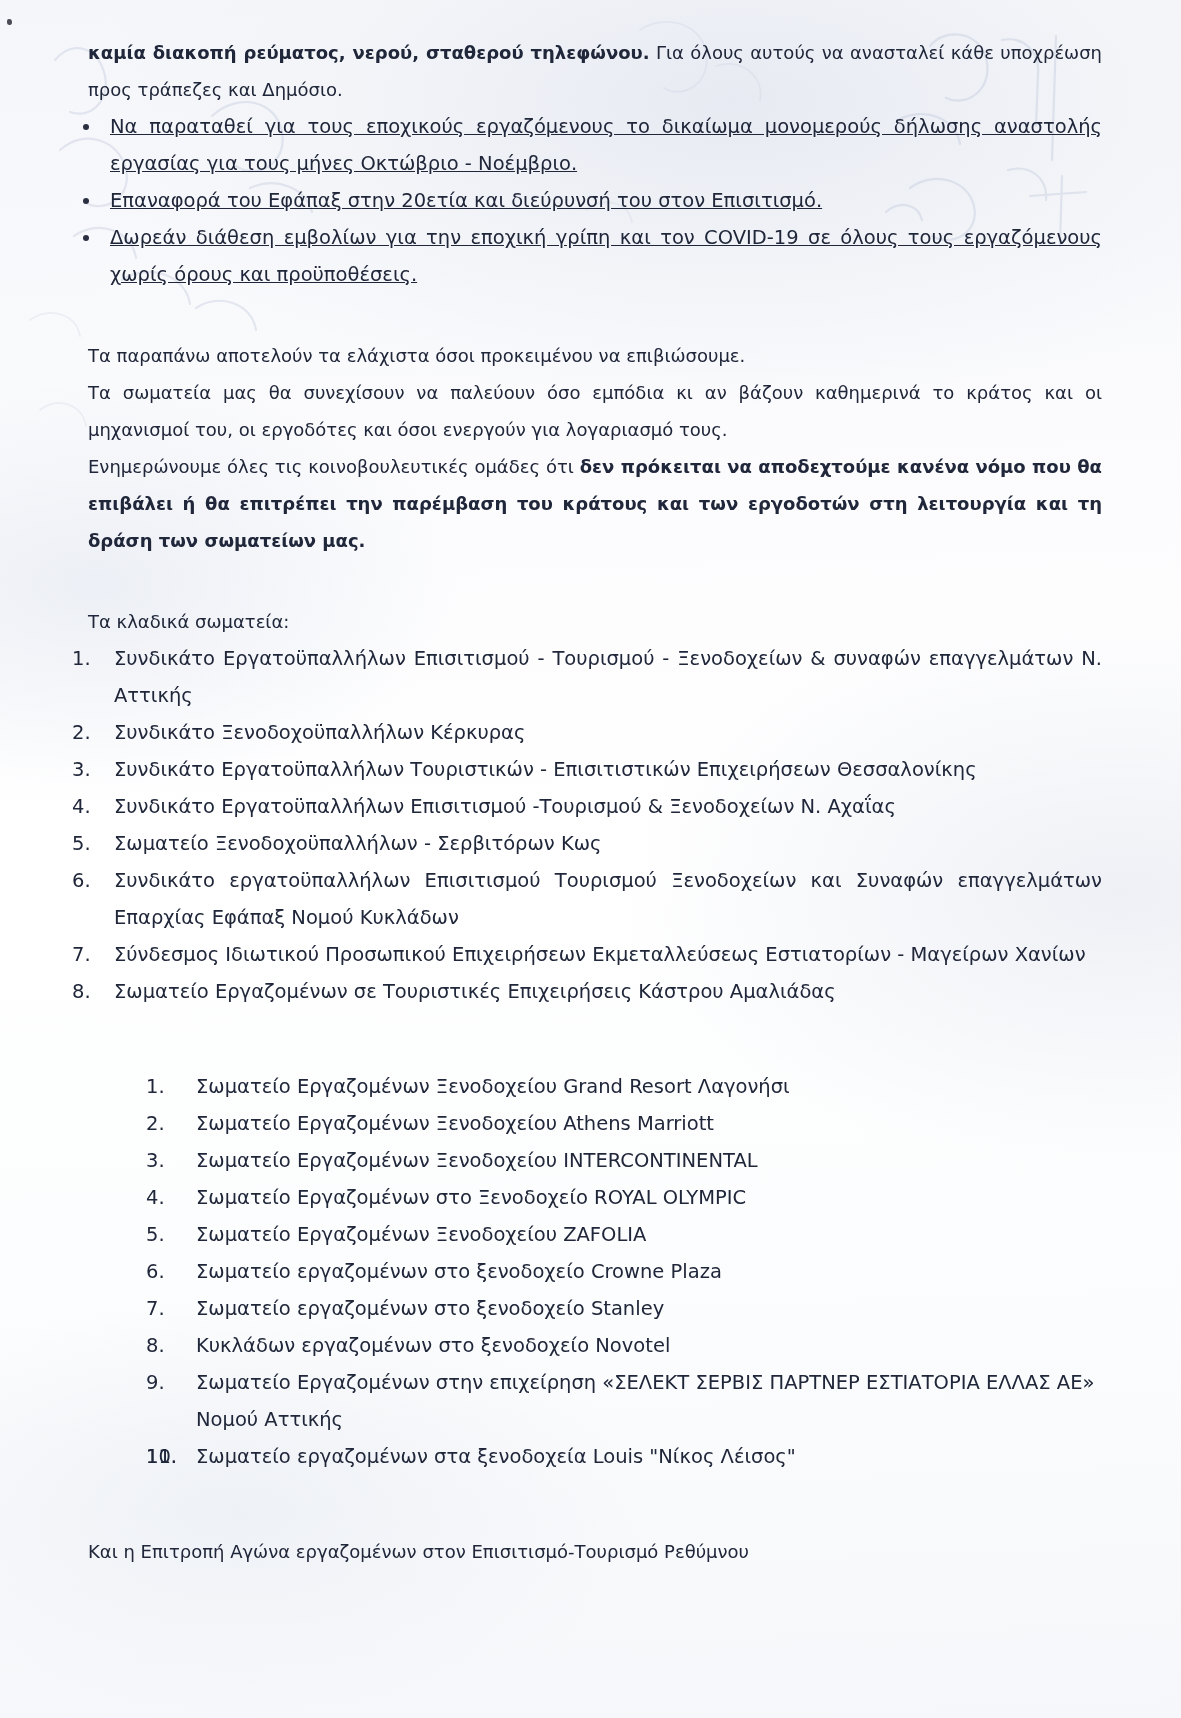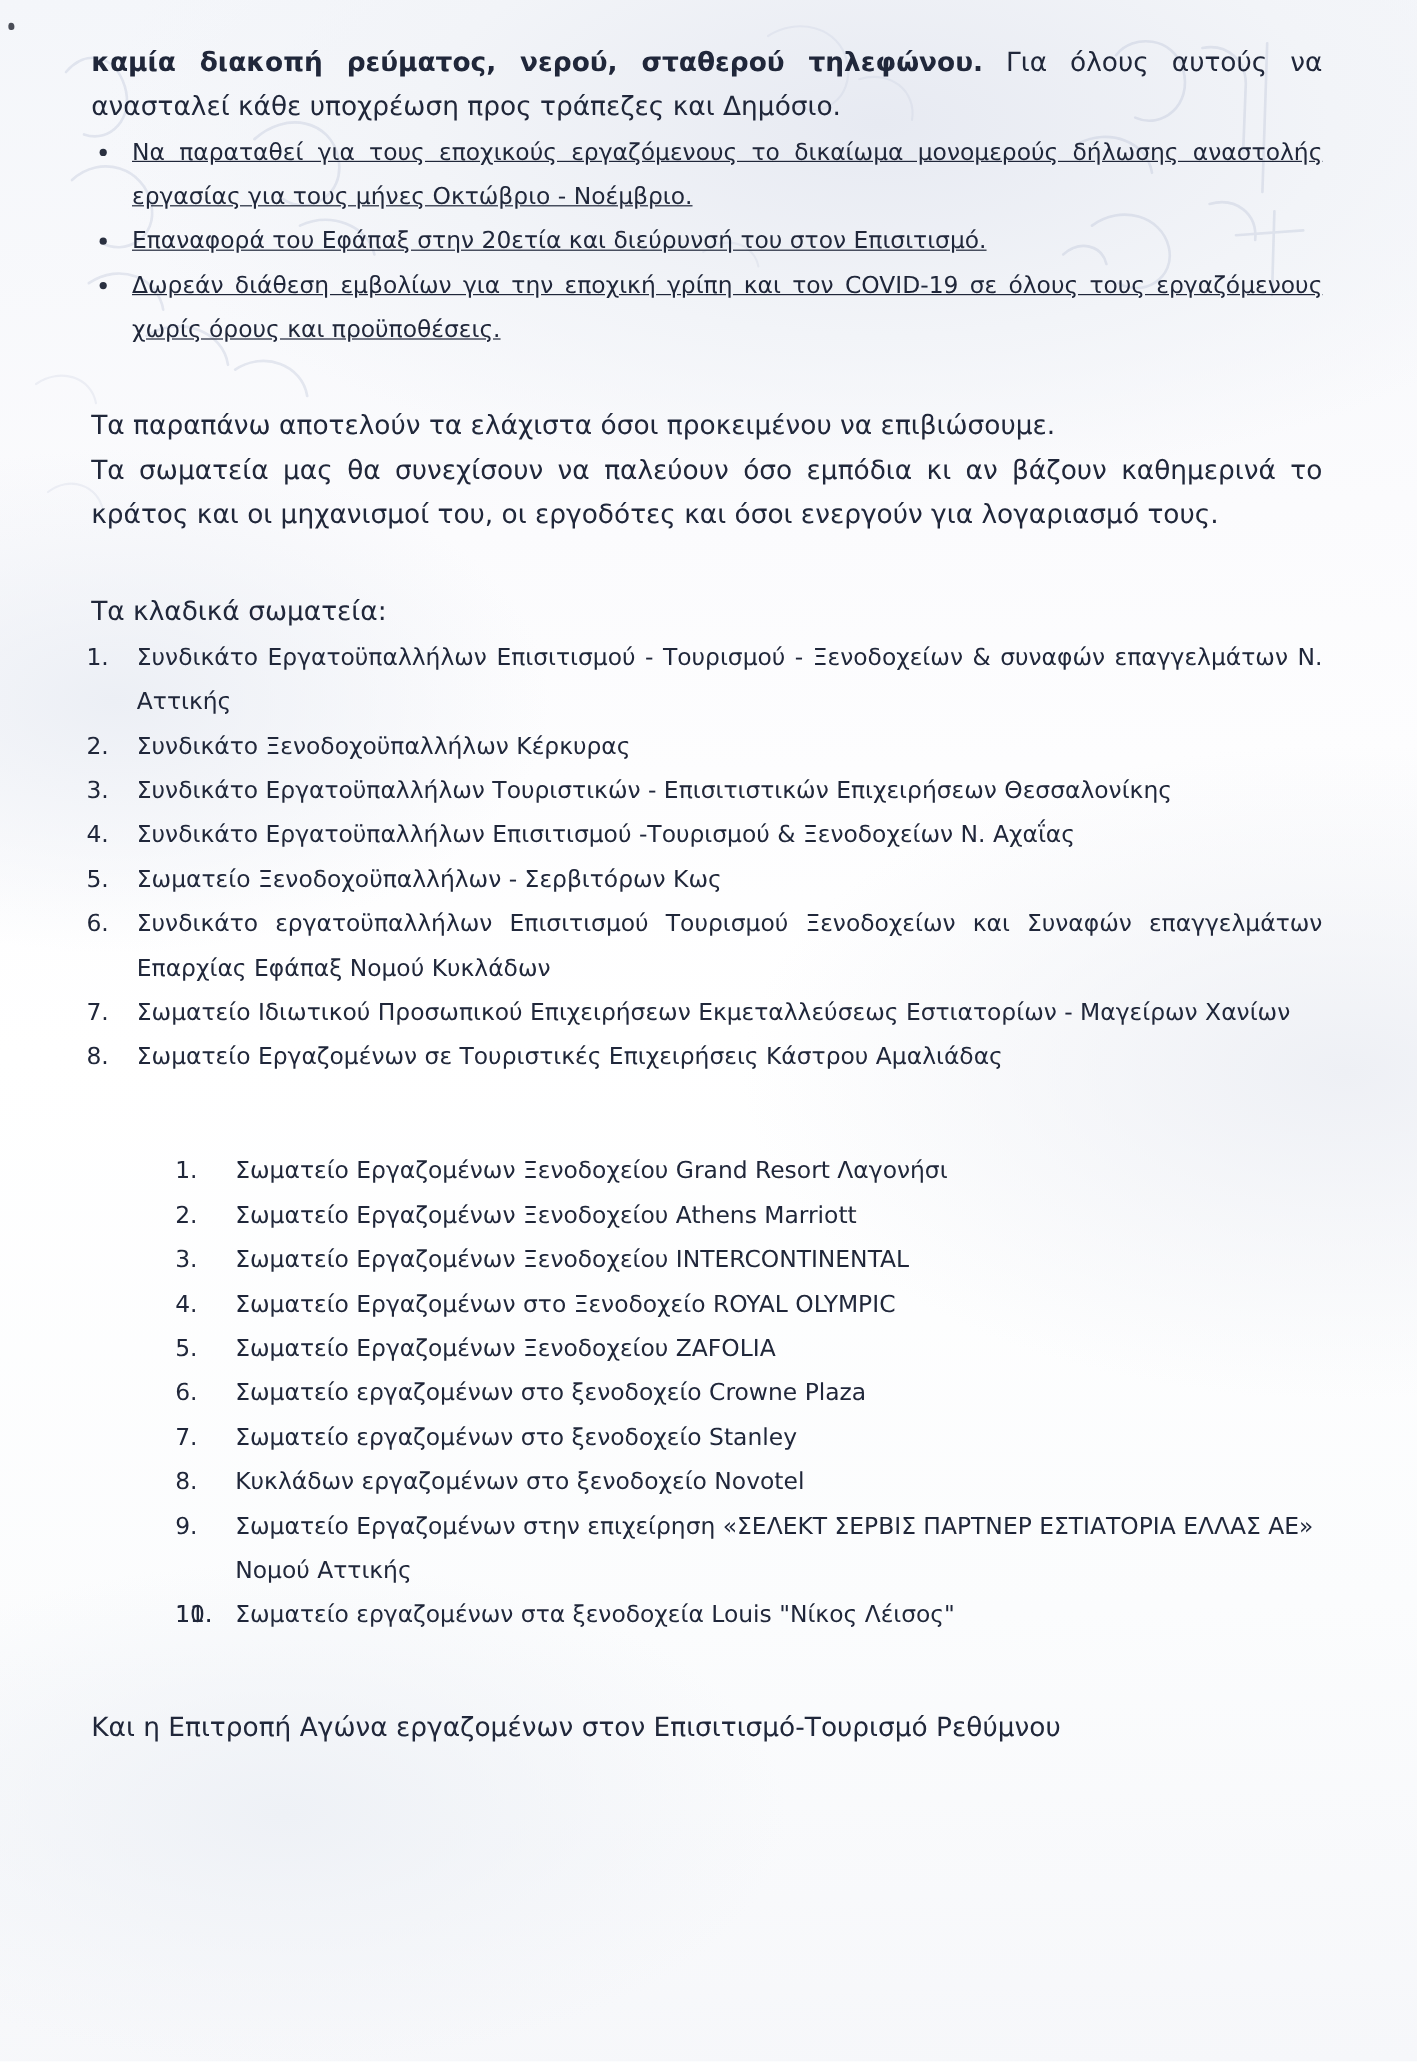--- a/index.html
+++ b/index.html
@@ -43,23 +43,23 @@
   }
 
   .content {
     position: absolute;
     left: 72px;
     top: 34px;
     width: 1030px;
   }
 
   .para {
-    font-size: 22px;
+    font-size: 18px;
     line-height: 37px;
-    margin: 0 0 0 4px;
+    margin: 0 0 0 16px;
     color: #20273a;
   }
 
   .justify { text-align: justify; text-align-last: left; }
 
   .bold { font-weight: bold; }
 
   
   .bullet-list {
     list-style: none;
@@ -166,33 +166,34 @@
     <ul class="bullet-list">
       <li class="bullet-item">Να παραταθεί για τους εποχικούς εργαζόμενους το δικαίωμα μονομερούς δήλωσης αναστολής εργασίας για τους μήνες Οκτώβριο - Νοέμβριο.</li>
       <li class="bullet-item">Επαναφορά του Εφάπαξ στην 20ετία και διεύρυνσή του στον Επισιτισμό.</li>
       <li class="bullet-item">Δωρεάν διάθεση εμβολίων για την εποχική γρίπη και τον COVID-19 σε όλους τους εργαζόμενους χωρίς όρους και προϋποθέσεις.</li>
     </ul>
 
     <div class="gap-lg"></div>
 
     <p class="para">Τα παραπάνω αποτελούν τα ελάχιστα όσοι προκειμένου να επιβιώσουμε.</p>
     <p class="para justify">Τα σωματεία μας θα συνεχίσουν να παλεύουν όσο εμπόδια κι αν βάζουν καθημερινά το κράτος και οι μηχανισμοί του, οι εργοδότες και όσοι ενεργούν για λογαριασμό τους.</p>
+    <p class="para justify"><span>Ενημερώνουμε όλες τις κοινοβουλευτικές ομάδες ότι </span><span class="bold">δεν πρόκειται να αποδεχτούμε κανένα νόμο που θα επιβάλει ή θα επιτρέπει την παρέμβαση του κράτους και των εργοδοτών στη λειτουργία και τη δράση των σωματείων μας.</span></p>
 
     <div class="gap-lg"></div>
 
     <p class="para">Τα κλαδικά σωματεία:</p>
 
     <ol class="num-list">
       <li class="num-item"><span class="num">1.</span><span>Συνδικάτο Εργατοϋπαλλήλων Επισιτισμού - Τουρισμού - Ξενοδοχείων &amp; συναφών επαγγελμάτων Ν. Αττικής</span></li>
       <li class="num-item"><span class="num">2.</span><span>Συνδικάτο Ξενοδοχοϋπαλλήλων Κέρκυρας</span></li>
       <li class="num-item"><span class="num">3.</span><span>Συνδικάτο Εργατοϋπαλλήλων Τουριστικών - Επισιτιστικών Επιχειρήσεων Θεσσαλονίκης</span></li>
       <li class="num-item"><span class="num">4.</span><span>Συνδικάτο Εργατοϋπαλλήλων Επισιτισμού -Τουρισμού &amp; Ξενοδοχείων Ν. Αχαΐας</span></li>
       <li class="num-item"><span class="num">5.</span><span>Σωματείο Ξενοδοχοϋπαλλήλων - Σερβιτόρων Κως</span></li>
       <li class="num-item"><span class="num">6.</span><span>Συνδικάτο εργατοϋπαλλήλων Επισιτισμού Τουρισμού Ξενοδοχείων και Συναφών επαγγελμάτων Επαρχίας Εφάπαξ Νομού Κυκλάδων</span></li>
-      <li class="num-item"><span class="num">7.</span><span>Σωματείο Ιδιωτικού Προσωπικού Επιχειρήσεων Εκμεταλλεύσεως Εστιατορίων - Μαγείρων Χανίων</span></li>
+      <li class="num-item"><span class="num">7.</span><span>Σύνδεσμος Ιδιωτικού Προσωπικού Επιχειρήσεων Εκμεταλλεύσεως Εστιατορίων - Μαγείρων Χανίων</span></li>
       <li class="num-item"><span class="num">8.</span><span>Σωματείο Εργαζομένων σε Τουριστικές Επιχειρήσεις Κάστρου Αμαλιάδας</span></li>
     </ol>
 
     <div class="gap-xl"></div>
 
 
     <ol class="num-list indented">
       <li class="num-item"><span class="num">1.</span><span>Σωματείο Εργαζομένων Ξενοδοχείου Grand Resort Λαγονήσι</span></li>
       <li class="num-item"><span class="num">2.</span><span>Σωματείο Εργαζομένων Ξενοδοχείου Athens Marriott</span></li>
       <li class="num-item"><span class="num">3.</span><span>Σωματείο Εργαζομένων Ξενοδοχείου INTERCONTINENTAL</span></li>

